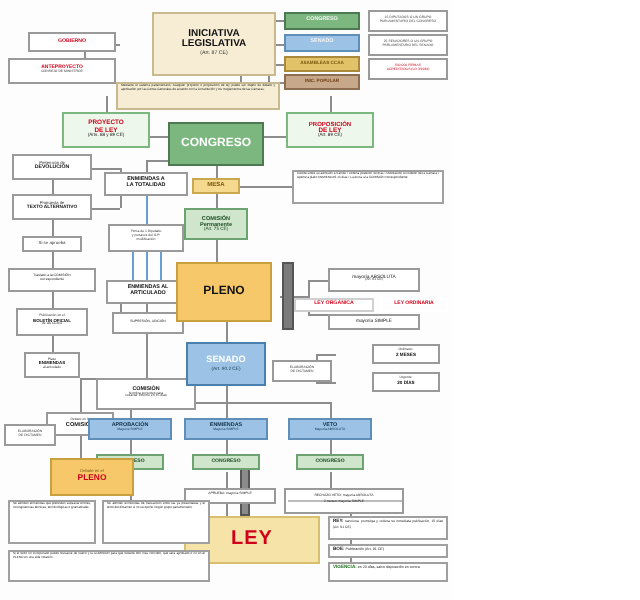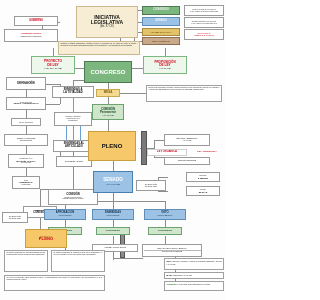--- a/index.html
+++ b/index.html
@@ -325,20 +325,23 @@
   <div class="box" style="left:142px;top:244px;width:60px;height:13px;">
     <span class="tiny" style="color:#222;">RECHAZO VETO: mayoría ABSOLUTA</span>
     <span class="tiny" style="color:#222;border-top:0.4px solid #bbb;width:100%;">2 meses: mayoría SIMPLE</span>
   </div>
 
   <div class="box" style="left:25px;top:229px;width:42px;height:19px;background:#f6c86a;border:0.8px solid #c9a040;">
     <span style="font-size:2.1px;color:#7a5a10;">Debate en el</span>
     <span class="l1" style="font-size:4.2px;color:#d0021b;">PLENO</span>
   </div>
 
+  <div class="box" style="left:92px;top:258px;width:68px;height:24px;background:#f6e3a8;border:0.9px solid #d7bf6e;">
+    <span class="l1" style="font-size:10px;color:#d0021b;letter-spacing:0.5px;">LEY</span>
+  </div>
 
   <div class="note" style="left:164px;top:258px;width:60px;height:12px;">
     <span class="lbl-dark" style="font-size:2.3px;">REY:</span><span style="font-size:1.7px;"> sanciona, promulga y ordena su inmediata publicación, 15 días (Art. 91 CE)</span>
   </div>
   <div class="note" style="left:164px;top:272px;width:60px;height:7px;">
     <span class="lbl-dark" style="font-size:2.3px;">BOE:</span><span style="font-size:1.8px;"> Publicación (Art. 91 CE)</span>
   </div>
   <div class="note" style="left:164px;top:281px;width:60px;height:10px;">
     <span class="lbl-dark" style="font-size:2.3px;color:#1a6b1a;">VIGENCIA:</span><span style="font-size:1.8px;"> en 20 días, salvo disposición en contra</span>
   </div>

